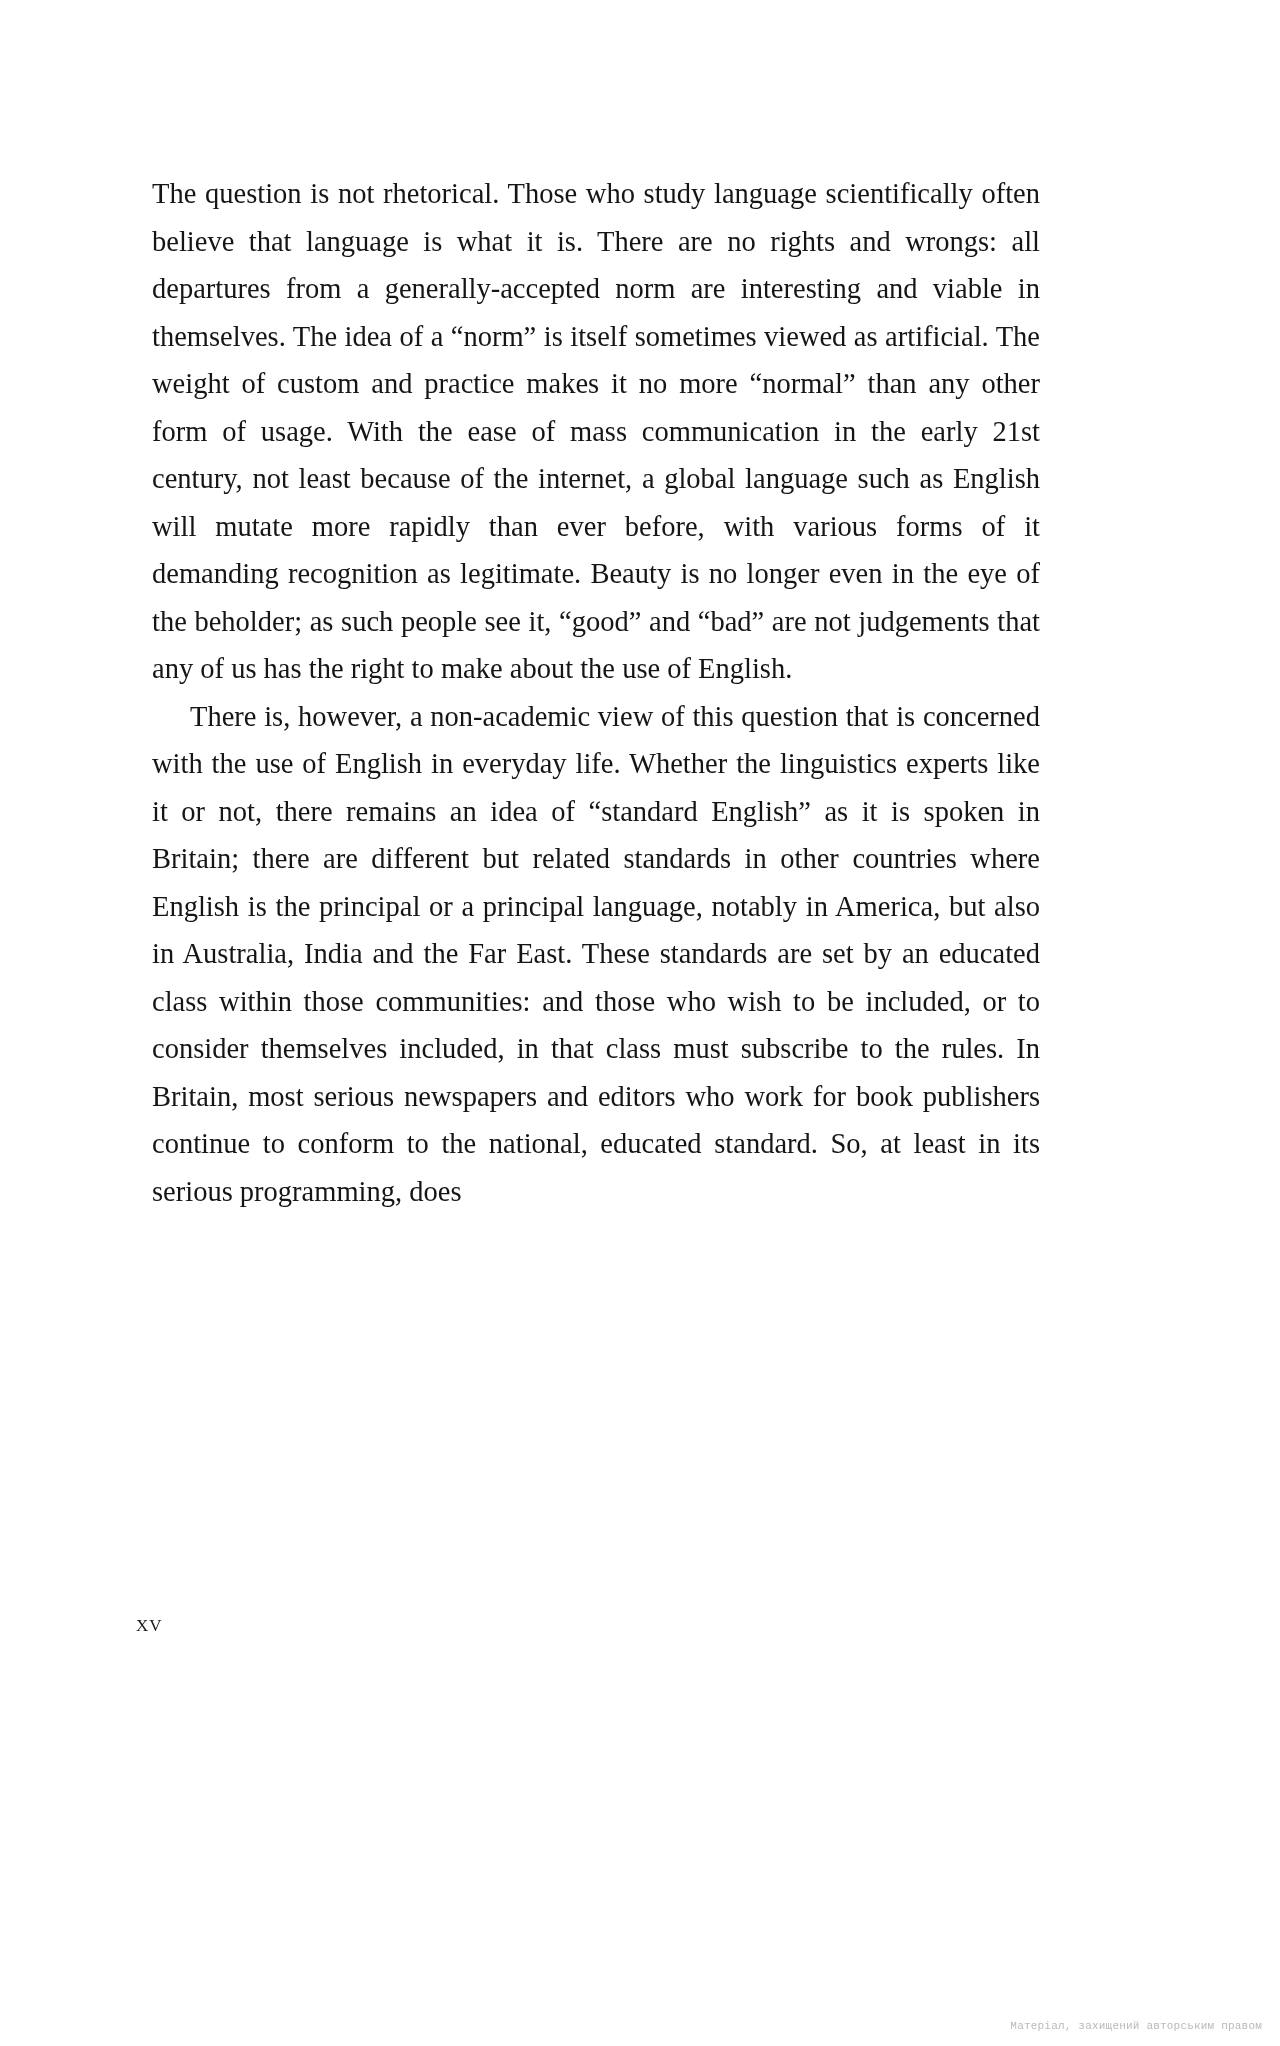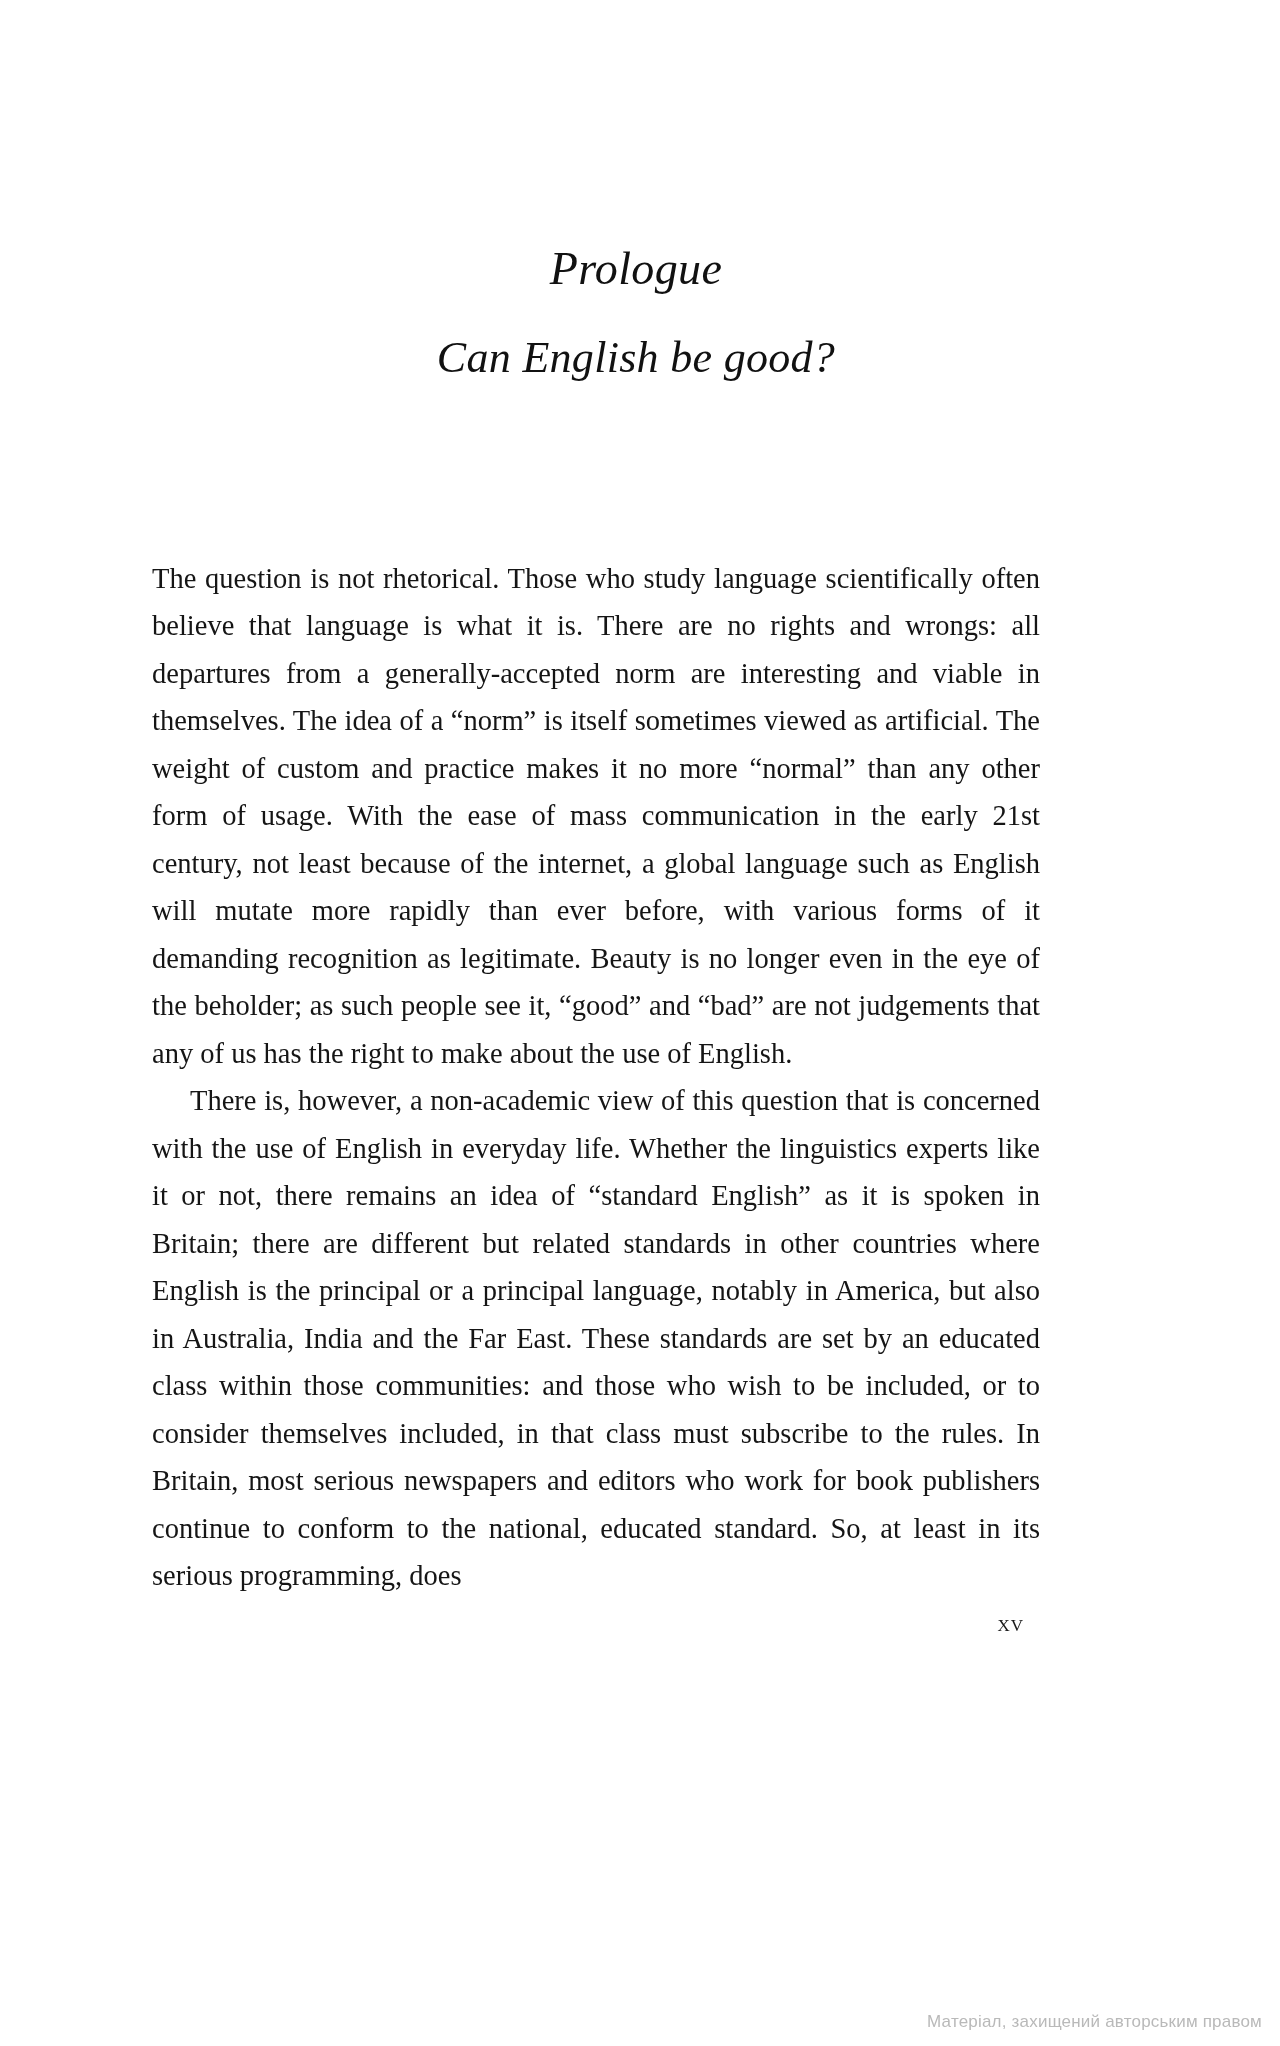--- a/index.html
+++ b/index.html
@@ -64,46 +64,42 @@
     margin: 0;
   }
   .body-text p + p {
     text-indent: 38px;
   }
   .folio {
     position: absolute;
     left: 0;
     top: 1610px;
     width: 888px;
-    text-align: right;
+    text-align: left;
     font-size: 24px;
     color: #1a1a1a;
     font-variant: small-caps;
     letter-spacing: 1px;
   }
   .copyright-bar {
     position: absolute;
     right: 18px;
     bottom: 14px;
-    font-family: Liberation Sans, sans-serif;
-    font-size: 17px;
+    font-family: Liberation Mono, monospace;
+    font-size: 11px;
     color: #b9b9b9;
     letter-spacing: 0.2px;
   }
 </style>
 </head>
 <body>
 
 <div class="page">
   <div class="page-inner">
 
-    <div class="title-block">
-      <div class="prologue-title">Prologue</div>
-      <div class="prologue-subtitle">Can English be good?</div>
-    </div>
 
     <div class="body-text">
       <p>The question is not rhetorical. Those who study language scientifically often believe that language is what it is. There are no rights and wrongs: all departures from a generally-accepted norm are interesting and viable in themselves. The idea of a “norm” is itself sometimes viewed as artificial. The weight of custom and practice makes it no more “normal” than any other form of usage. With the ease of mass communication in the early 21st century, not least because of the internet, a global language such as English will mutate more rapidly than ever before, with various forms of it demanding recognition as legitimate. Beauty is no longer even in the eye of the beholder; as such people see it, “good” and “bad” are not judgements that any of us has the right to make about the use of English.</p>
       <p>There is, however, a non-academic view of this question that is concerned with the use of English in everyday life. Whether the linguistics experts like it or not, there remains an idea of “standard English” as it is spoken in Britain; there are different but related standards in other countries where English is the principal or a principal language, notably in America, but also in Australia, India and the Far East. These standards are set by an educated class within those communities: and those who wish to be included, or to consider themselves included, in that class must subscribe to the rules. In Britain, most serious newspapers and editors who work for book publishers continue to conform to the national, educated standard. So, at least in its serious programming, does</p>
     </div>
 
     <div class="folio">xv</div>
   </div>
 
   <div class="copyright-bar">Матеріал, захищений авторським правом</div>

